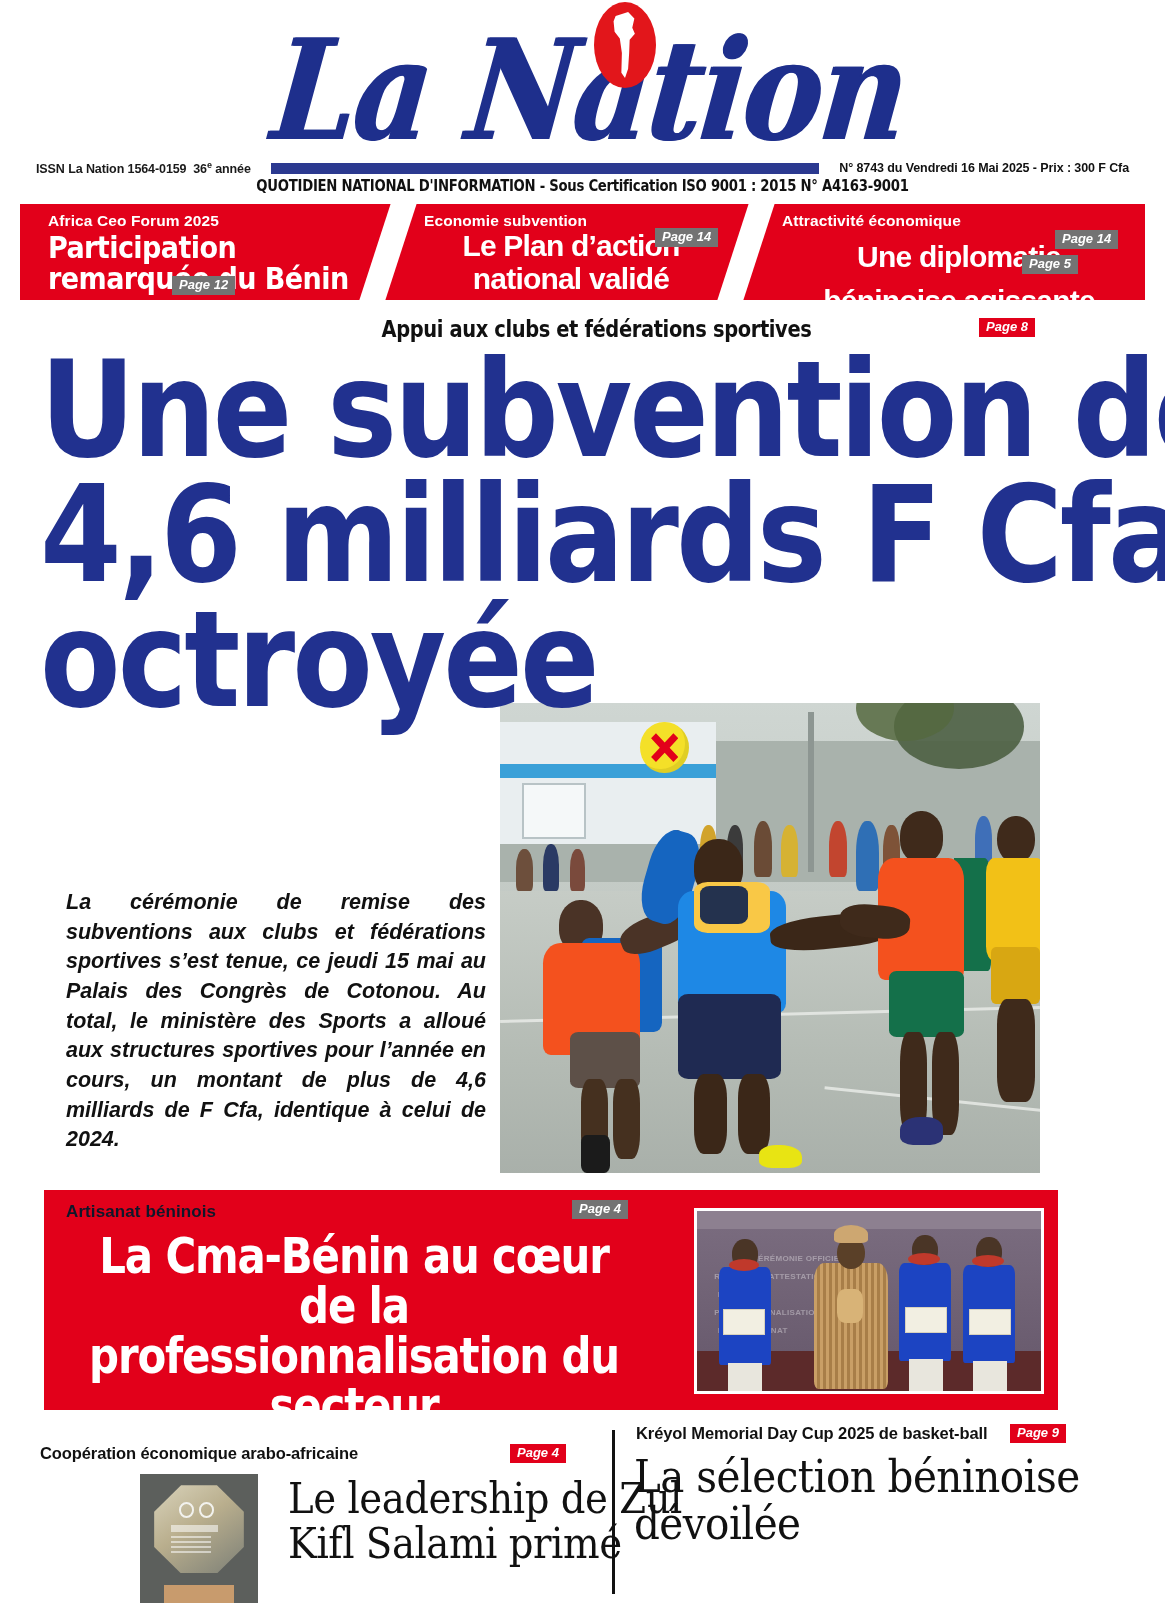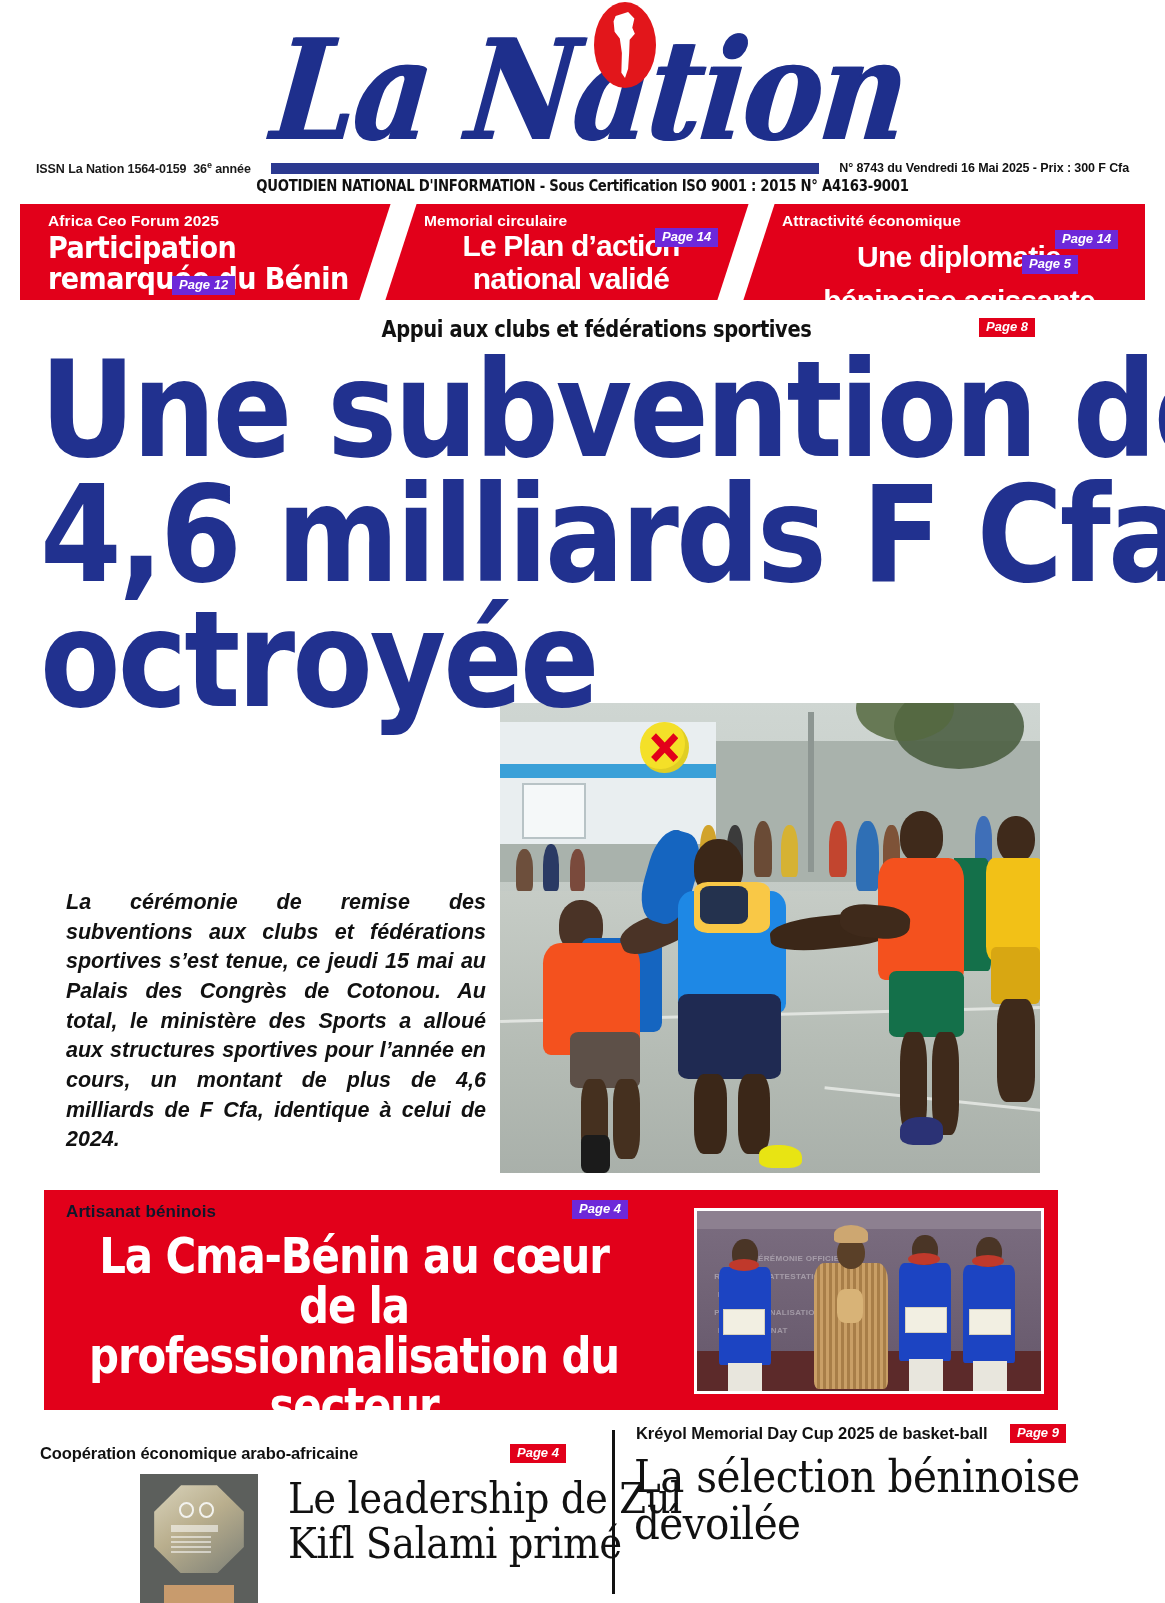--- a/index.html
+++ b/index.html
@@ -150,21 +150,21 @@
     font-weight: 700;
     color: #fff;
     letter-spacing: -0.6px;
   }
   .t1 .tt { font-size: 31px; line-height: 1.0; margin-top: 3px; transform: scaleX(0.97); transform-origin: left; }
   .t2 .tt { font-size: 30px; line-height: 1.08; margin-top: 1px; font-family:"Liberation Sans",sans-serif; letter-spacing:-0.8px; }
   .t3 .tt { font-size: 30px; line-height: 1.08; margin-top: 12px; font-family:"Liberation Sans",sans-serif; letter-spacing:-0.8px; }
 
   .pagebadge {
     display: inline-block;
-    background: #6d28d9;
+    background: #737373;
     color: #fff;
     font-size: 13px;
     font-weight: 700;
     font-style: italic;
     padding: 1px 7px 2px 7px;
     line-height: 1.25;
     white-space: nowrap;
   }
   .pagebadge.red { background: #e2001a; color: #fff; }
   .badge-t1 { position: absolute; left: 152px; top: 72px; }
@@ -443,21 +443,21 @@
     <div class="slash slash-1"></div>
     <div class="slash slash-2"></div>
 
     <div class="teaser t1">
       <div class="kicker">Africa Ceo Forum 2025</div>
       <div class="tt">Participation remarquée du Bénin</div>
     </div>
     <span class="pagebadge badge-t1">Page 12</span>
 
     <div class="teaser t2">
-      <div class="kicker">Memorial circulaire</div>
+      <div class="kicker">Economie subvention</div>
       <div class="tt">Le Plan d’action</div>
       <div class="tt">national validé</div>
     </div>
     <span class="pagebadge badge-t2" style="left:1035px;top:26px;position:absolute;">Page 14</span>
 
     <div class="teaser t3">
       <div class="kicker">Attractivité économique</div>
       <div class="tt">Une diplomatie</div>
       <div class="tt">béninoise agissante</div>
     </div>

